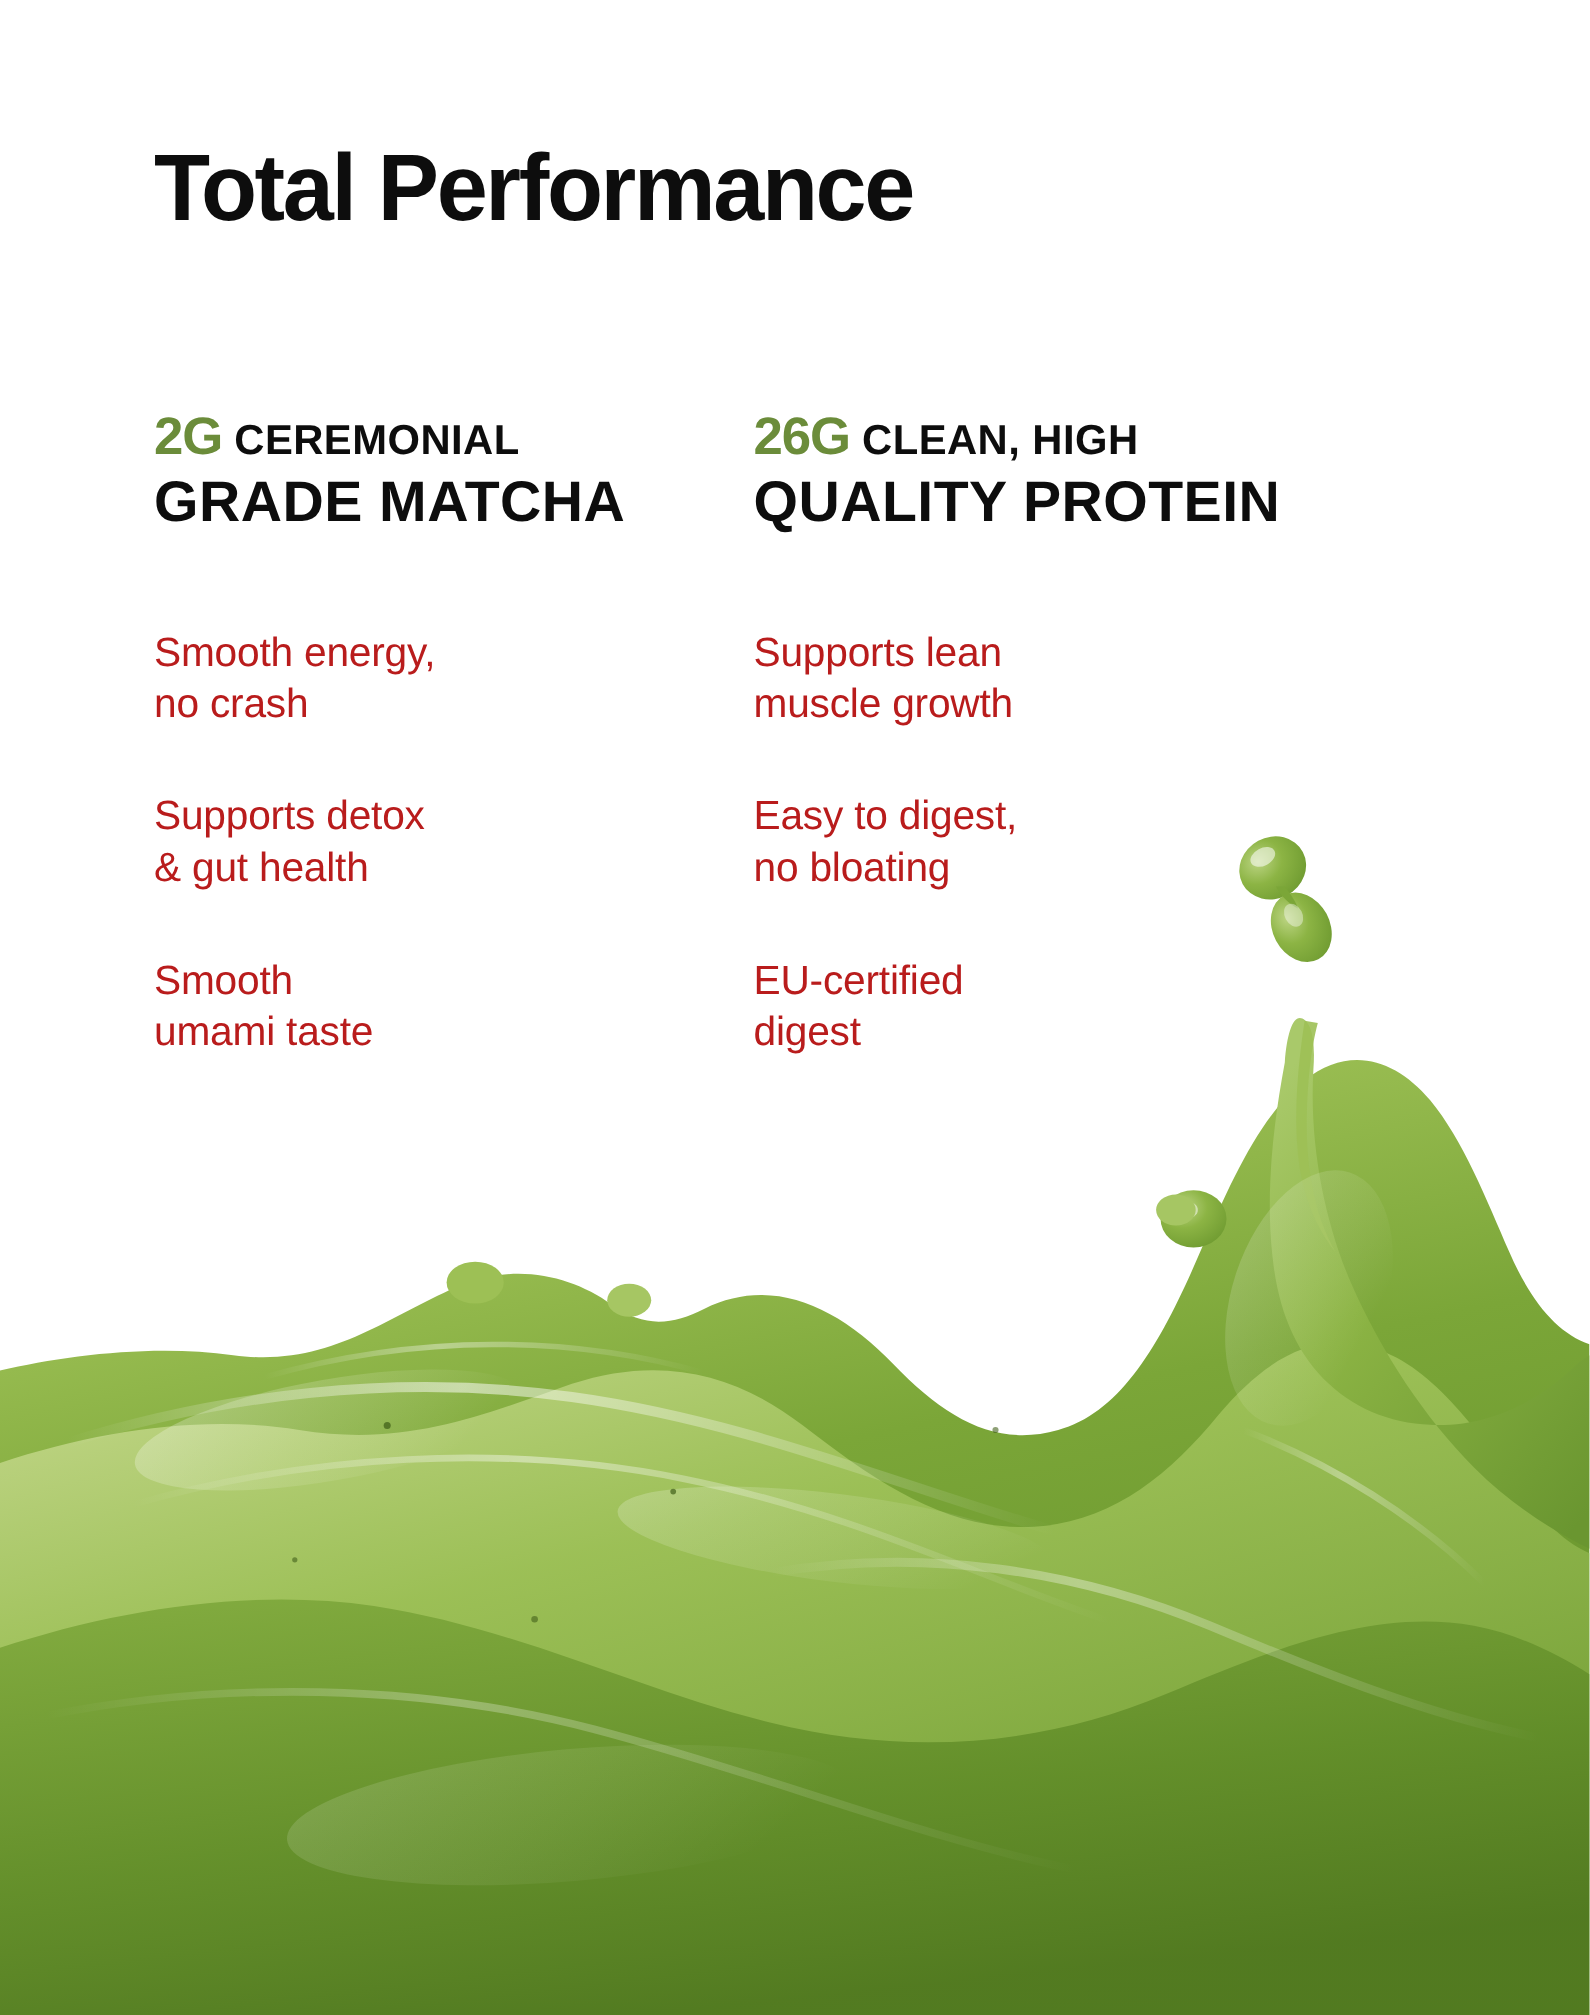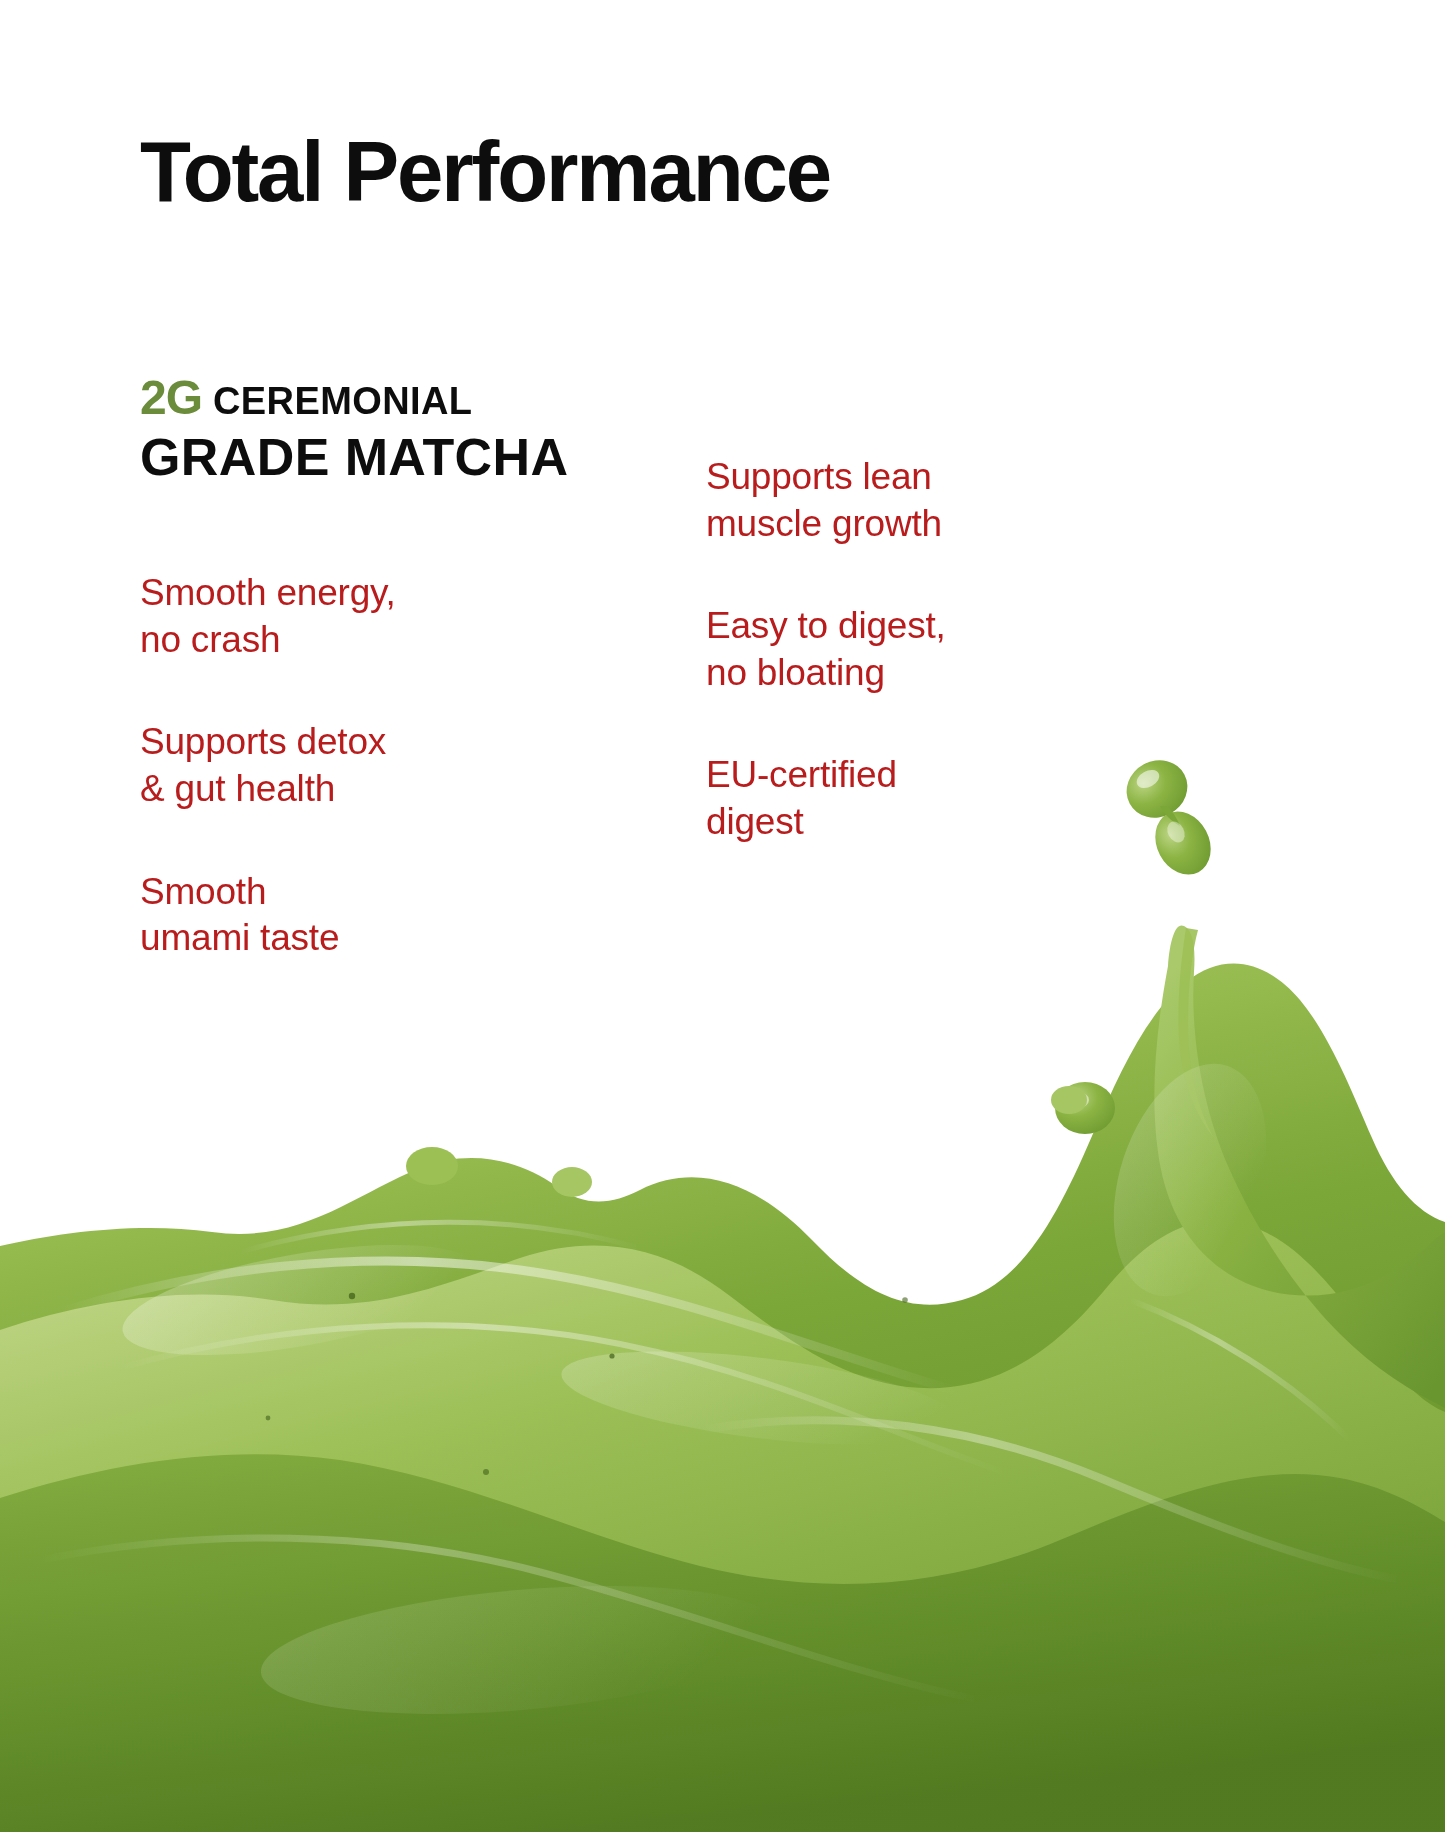--- a/index.html
+++ b/index.html
@@ -18,21 +18,21 @@
     position:absolute;left:140px;top:128px;
     font-size:86px;line-height:1.0;
     font-weight:bold;letter-spacing:-2.2px;
     color:#0d0d0d;white-space:nowrap;
     font-family:"Liberation Sans","DejaVu Sans",sans-serif;
     transform:scaleX(0.97);transform-origin:left top;
   }
 
   .columns{
     position:absolute;left:140px;top:372px;
-    width:1100px;display:flex;gap:76px;
+    width:1100px;display:flex;gap:55px;
   }
   .col{width:490px;}
 
   .stat-head{
     display:block;line-height:1.08;
     font-weight:bold;letter-spacing:0.2px;
     margin-bottom:0;
   }
   .stat-head .amount{
     color:#6B8C3A;font-size:48px;font-weight:bold;
@@ -201,20 +201,24 @@
         <p class="bullet">Smooth energy,
 no crash</p>
         <p class="bullet">Supports detox
 &amp; gut health</p>
         <p class="bullet">Smooth
 umami taste</p>
       </div>
     </div>
 
     <div class="col">
+      <div class="stat-head">
+        <span class="amount">26G</span><span class="label">&nbsp;</span><span class="label">CLEAN, HIGH</span>
+        <span class="stat-line2">QUALITY PROTEIN</span>
+      </div>
       <div class="bullets">
         <p class="bullet">Supports lean
 muscle growth</p>
         <p class="bullet">Easy to digest,
 no bloating</p>
         <p class="bullet">EU-certified
 digest</p>
       </div>
     </div>
 

